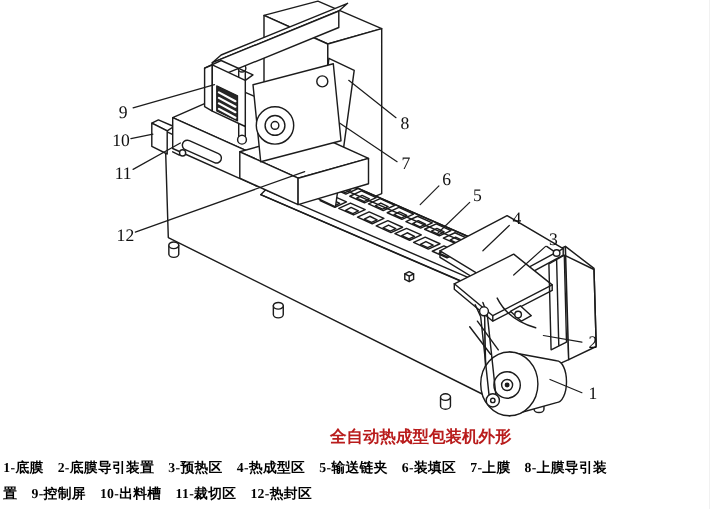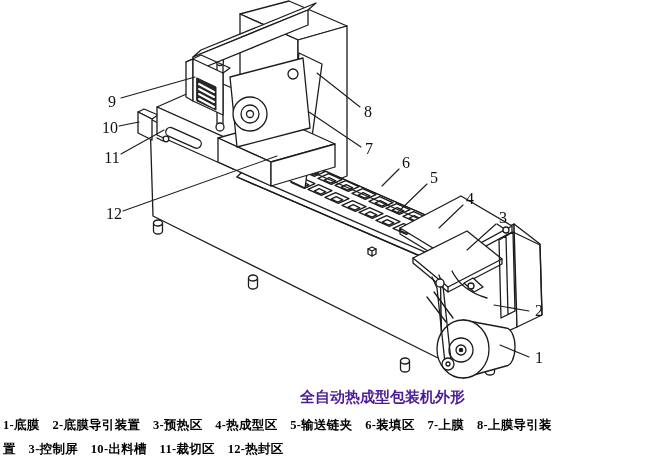--- a/index.html
+++ b/index.html
@@ -5,21 +5,21 @@
   html,body{margin:0;padding:0;background:#e8e8e8;}
   .page{
     position:relative;width:645px;height:463px;background:#ffffff;
     font-family:"Liberation Serif","DejaVu Serif",serif;overflow:hidden;
   }
   .diagram{position:absolute;left:0;top:0;width:645px;height:385px;}
   .diagram svg{display:block;width:645px;height:385px;}
   .caption-title{
     position:absolute;left:300px;top:388px;width:170px;
     font-family:Liberation Mono, monospace;
-    font-weight:700;font-size:15px;color:#4c1d95;white-space:nowrap;
+    font-weight:700;font-size:15px;color:#b91c1c;white-space:nowrap;
   }
   .legend-line{
     position:absolute;left:3px;white-space:nowrap;
     font-family:"Liberation Serif","DejaVu Serif",serif;
     font-size:12.5px;font-weight:700;color:#000;letter-spacing:.3px;
   }
   .legend-line.l1{top:417px;}
   .legend-line.l2{top:441px;}
 </style>
 </head>
@@ -212,15 +212,15 @@
         <text x="112" y="107">9</text>
         <text x="110" y="133">10</text>
         <text x="112" y="163">11</text>
         <text x="114" y="219">12</text>
       </g>
     </svg>
   </div>
 
   <div class="caption-title">全自动热成型包装机外形</div>
   <div class="legend-line l1">1-底膜　2-底膜导引装置　3-预热区　4-热成型区　5-输送链夹　6-装填区　7-上膜　8-上膜导引装</div>
-  <div class="legend-line l2">置　3-控制屏　10-出料槽　11-裁切区　12-热封区</div>
+  <div class="legend-line l2">置　9-控制屏　10-出料槽　11-裁切区　12-热封区</div>
 
 </div>
 
 </body></html>

